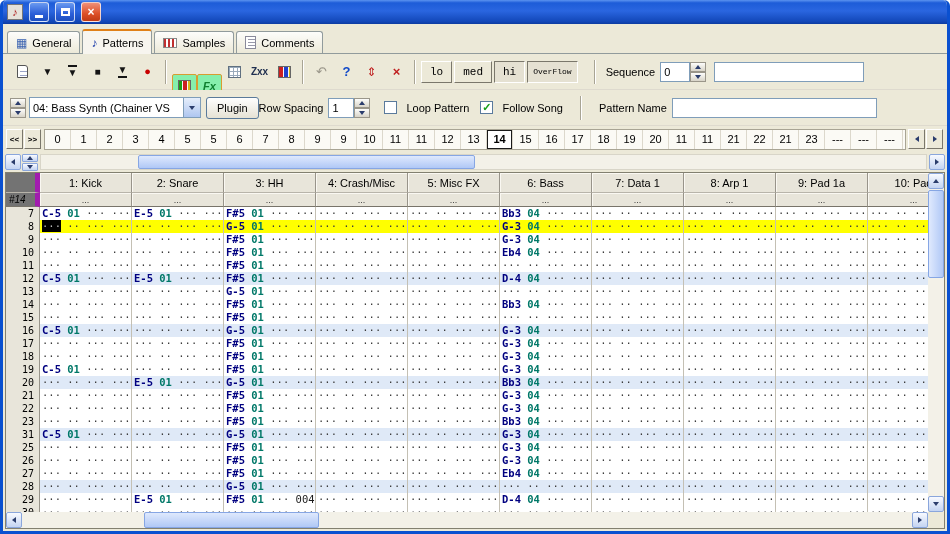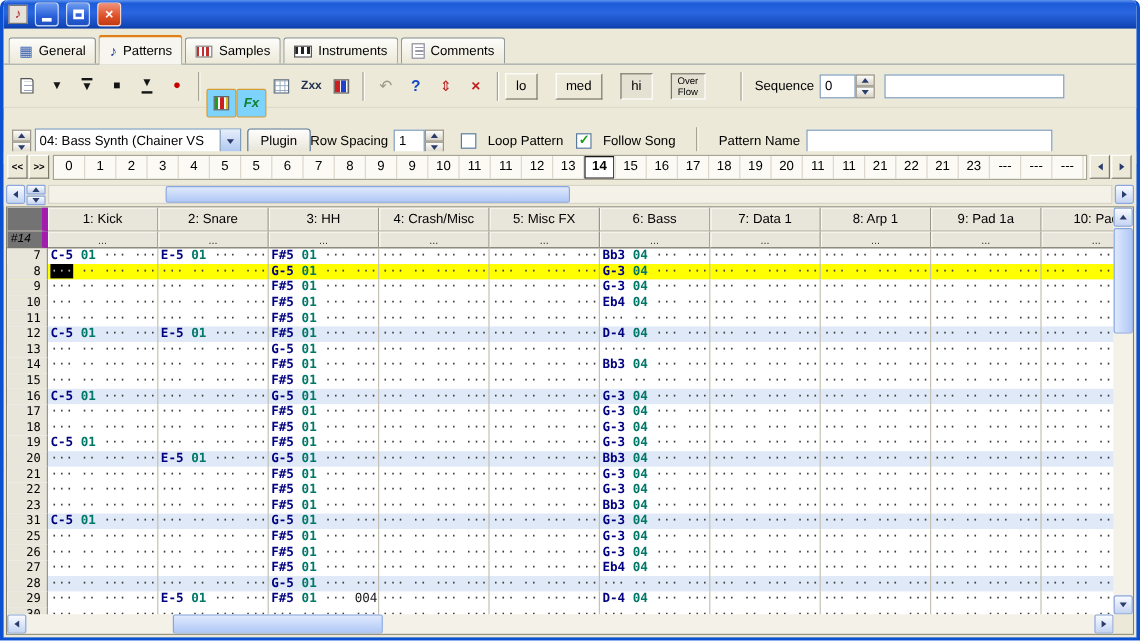--- a/index.html
+++ b/index.html
@@ -40,24 +40,24 @@
     background-image:repeating-linear-gradient(90deg,#222 0 2px,transparent 2px 5px);
     background-size:100% 6px; background-repeat:no-repeat; }
   .i-page { display:inline-block; width:11px; height:13px; border:1px solid #8a8a9a; background:#fff;
     background-image:repeating-linear-gradient(180deg,#99a 0 1px,transparent 1px 3px);
     background-size:7px 9px; background-position:2px 2px; background-repeat:no-repeat; }
 
   
   .tb { position:absolute; left:0; right:0; display:flex; align-items:center; padding:0 7px;
     background:#ece9d8; border-bottom:1px solid #dedace; }
   .t1 { top:54px; height:36px; }
-  .t2 { top:100px; height:36px; }
+  .t2 { top:90px; height:36px; }
   .tbtn { min-width:25px; height:24px; display:flex; align-items:center; justify-content:center;
     border:1px solid transparent; border-radius:2px; }
-  .tbtn.checked { background:#7dd3fc; border-color:#d89c30;margin-top:28px; }
+  .tbtn.checked { background:#86efac; border-color:#d89c30;margin-top:28px; }
   .tsep { width:2px; height:24px; margin:0 5px; border-left:1px solid #a8a494; border-right:1px solid #ffffff; }
   .g { font-size:10px; color:#151515; line-height:1; }
   .g.play2 { border-top:2px solid #151515; padding-top:1px; }
   .g.play3 { border-bottom:2px solid #151515; padding-bottom:1px; }
   .g.rec { color:#c80000; font-size:11px; }
   .i-doc { display:inline-block; width:11px; height:13px; background:#fff; border:1px solid #555;
     border-radius:0 3px 0 0; background-image:repeating-linear-gradient(180deg,transparent 0 3px,#9aa4c8 3px 4px);
     background-size:7px 9px; background-position:2px 2px; background-repeat:no-repeat; }
   .i-vu { display:inline-block; width:13px; height:12px; border:1px solid #666;
     background:linear-gradient(90deg,#18a018 0 3px,#f8f8f8 3px 4px,#cc2020 4px 8px,#f8f8f8 8px 9px,#d8b818 9px 13px); }
@@ -65,24 +65,24 @@
     background:linear-gradient(90deg,#cc2020 0 4px,#f8f8f8 4px 5px,#2040cc 5px 9px,#f8f8f8 9px 10px,#d8b818 10px 13px); }
   .i-grid { display:inline-block; width:13px; height:12px; border:1px solid #607080; background:#fff;
     background-image:linear-gradient(#9ab 1px,transparent 1px),linear-gradient(90deg,#9ab 1px,transparent 1px);
     background-size:4px 4px; }
   .t-fx { color:#108030; font-weight:bold; font-style:italic; font-size:11px; }
   .t-zxx { font-size:10px; font-weight:bold; color:#203050; }
   .i-undo { color:#9a968a; font-size:13px; line-height:1; }
   .i-help { color:#1048c8; font-weight:bold; font-size:13px; line-height:1; }
   .i-ud { color:#c02020; font-size:12px; line-height:1; }
   .i-x { color:#c02020; font-weight:bold; font-size:13px; line-height:1; }
-  .sbtn { height:22px; padding:0 8px; font-size:11px; background:#ece9d8; margin-right:15px;
-    border:1px solid; border-color:#fff #7a776b #7a776b #fff; display:flex; align-items:center; justify-content:center; }
+  .sbtn { height:22px; padding:0 8px; font-size:11px; background:#ece9d8; margin-right:2px;
+    border:1px solid; border-color:#fff #7a776b #7a776b #fff; display:flex; align-items:center; justify-content:center;font-family:Liberation Mono, monospace; }
   .sbtn.pressed { border-color:#7a776b #fff #fff #7a776b; background:#e5e1d2; }
-  .sbtn.of { flex-direction:column; font-size:8px; line-height:9px; padding:0 5px; }
+  .sbtn.of { flex-direction:row; font-size:8px; line-height:9px; padding:0 5px; }
   .lbl { font-size:11px; color:#000; margin:0 5px; white-space:nowrap; }
   .txt { height:20px; border:1px solid #7f9db9; background:#fff; font-size:11px; padding:0 3px;
     font-family:"Liberation Sans",sans-serif; }
   .seq { width:30px; }
   .seqname { width:150px; }
   .pname { width:205px; }
   .updown { display:flex; flex-direction:column; width:16px; height:20px; }
   .ud-b { flex:1; background:linear-gradient(#fdfdfb,#d8d4c8); border:1px solid #9a968a;
     display:flex; align-items:center; justify-content:center; }
   .tri-u { width:0; height:0; border-left:3px solid transparent; border-right:3px solid transparent; border-bottom:4px solid #2a3c6c; }
@@ -180,24 +180,20 @@
       <span class="tabico ico-general">▦</span>
       <span>General</span>
     </div>
     <div class="tab active">
       <span class="tabico ico-patterns">♪</span>
       <span>Patterns</span>
     </div>
     <div class="tab">
       <span class="i-wave"></span>
       <span>Samples</span>
-    </div>
-    <div class="tab">
-      <span class="i-piano"></span>
-      <span>Instruments</span>
     </div>
     <div class="tab">
       <span class="i-page"></span>
       <span>Comments</span>
     </div>
   </div>
 
   <div class="tb t1">
     <div class="tbtn">
         <span class="i-doc"></span>

